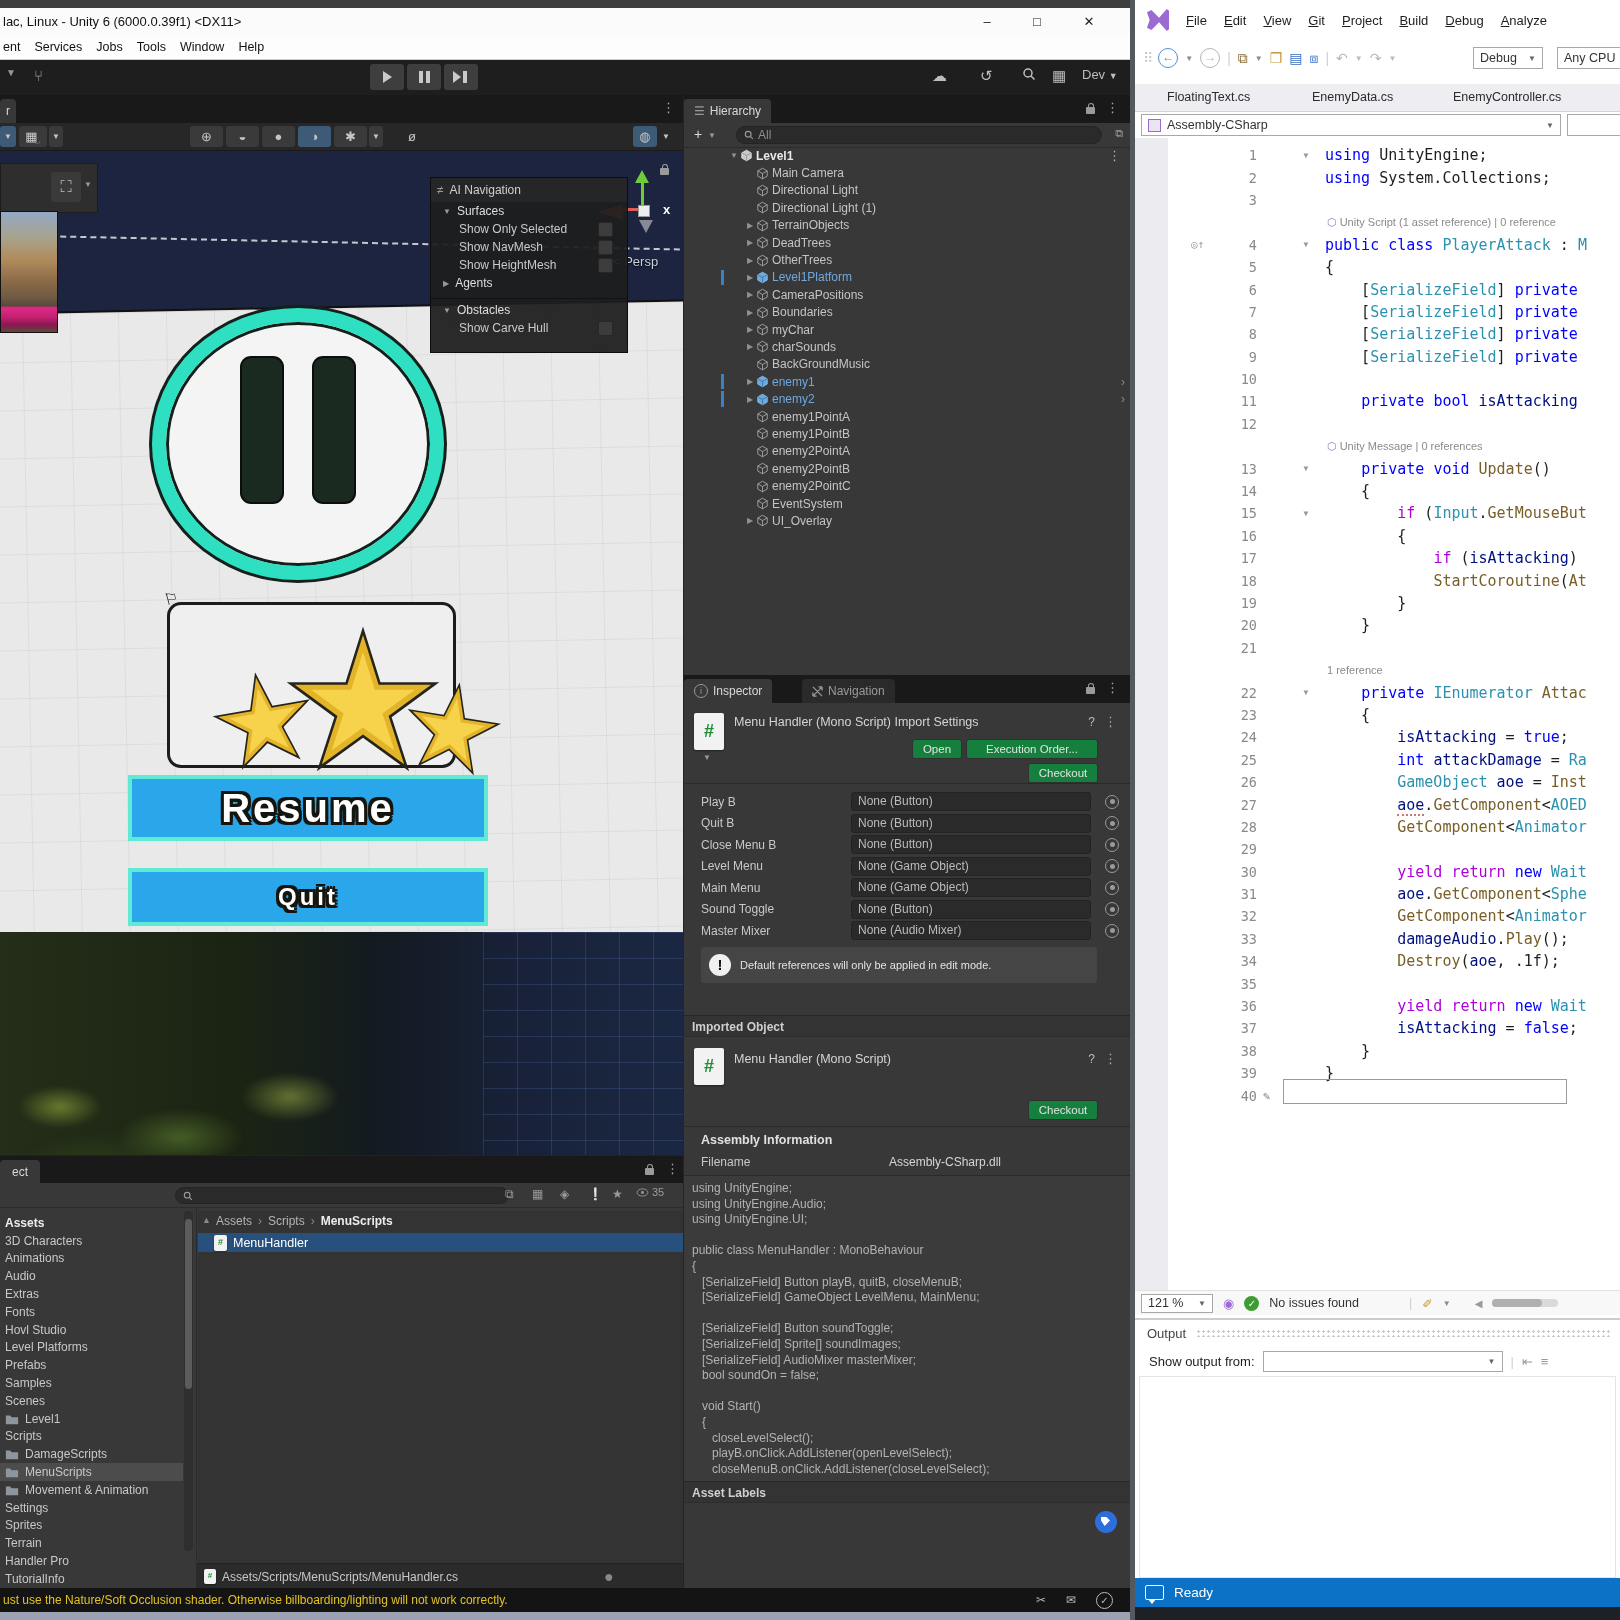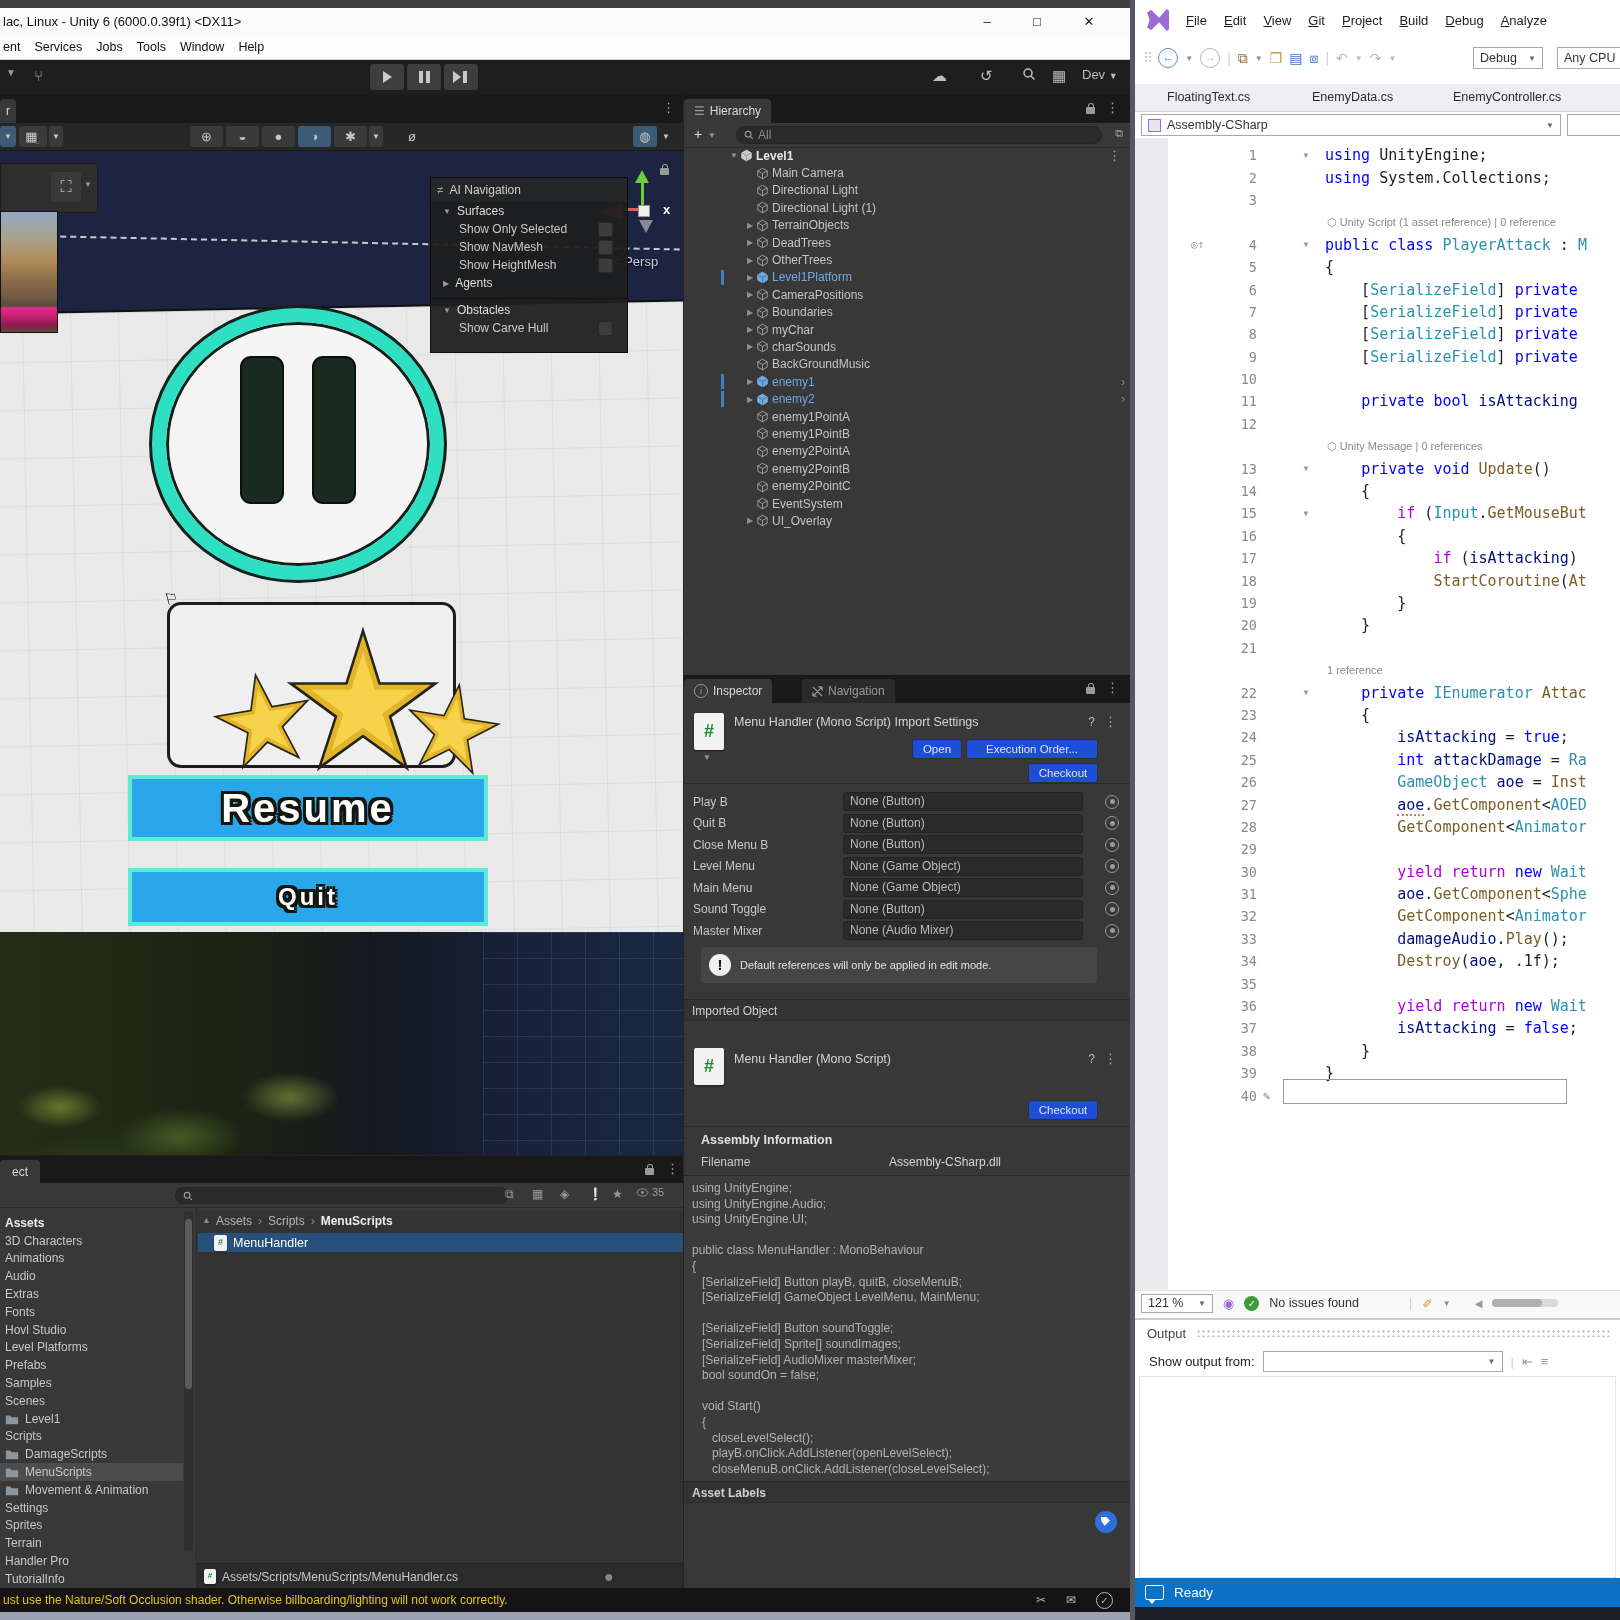--- a/index.html
+++ b/index.html
@@ -14,21 +14,21 @@
   .playbtn{position:absolute;top:4px;width:34px;height:26px;background:#3e3e3e;border-radius:3px;display:flex;align-items:center;justify-content:center;}
   .tri{width:0;height:0;border-left:9px solid #c9c9c9;border-top:6px solid transparent;border-bottom:6px solid transparent;}
   .pbar{width:4px;height:12px;background:#c9c9c9;margin:0 1.5px;}
   .uticon{position:absolute;top:7px;color:#bdbdbd;font-size:15px;}
   
   .ptabbar{position:absolute;left:0;top:0;width:100%;height:28px;background:#191919;}
   .ptab{position:absolute;top:4px;height:24px;background:#383838;border-radius:4px 4px 0 0;color:#d8d8d8;font-size:12px;line-height:24px;padding:0 10px;display:flex;gap:5px;align-items:center;}
   .ptab.inactive{background:#2a2a2a;color:#9a9a9a;}
   .dots{color:#aaa;font-size:13px;}
   .ubox{background:#2a2a2a;border:1px solid #232323;border-radius:3px;color:#bbb;font-size:12px;}
-  .ubtn{background:#1d4ed8;border-radius:3px;color:#e2e2e2;font-size:11.5px;text-align:center;border:1px solid #303030;}
+  .ubtn{background:#15803d;border-radius:3px;color:#e2e2e2;font-size:11.5px;text-align:center;border:1px solid #303030;}
   .pagehash{background:#f2f2f2;border-radius:2px;position:relative;box-shadow:0 1px 2px #0006;}
   .pagehash span{position:absolute;left:0;right:0;text-align:center;color:#1d8e33;font-weight:bold;}
   
   #scene{position:absolute;left:0;top:95px;width:683px;height:1060px;background:#1c2440;overflow:hidden;}
   .s-tool{position:absolute;left:0;top:28px;width:100%;height:27px;background:#272727;border-bottom:1px solid #1a1a1a;}
   .sbtn{position:absolute;top:3px;height:21px;background:#3a3a3a;border-radius:3px;color:#c5c5c5;font-size:13px;display:flex;align-items:center;justify-content:center;}
   .sbtn.on{background:#3d5a77;}
   .s-view{position:absolute;left:0;top:55px;width:683px;height:1005px;overflow:hidden;}
   .whitepanel{position:absolute;left:-20px;top:158px;width:725px;height:640px;background:#e9e9e9;transform:rotate(-1.1deg);box-shadow:0 -2px 0 #111;
     background-image:linear-gradient(rgba(0,0,0,.05) 1px,transparent 1px),linear-gradient(90deg,rgba(0,0,0,.05) 1px,transparent 1px);background-size:48px 48px;}
@@ -64,21 +64,21 @@
   .searchpill{position:absolute;background:#2a2a2a;border:1px solid #242424;border-radius:9px;color:#8e8e8e;font-size:12px;display:flex;align-items:center;gap:4px;padding:0 7px;}
   .hrow{position:relative;height:17.4px;display:flex;align-items:center;font-size:12px;color:#c4c4c4;}
   .hrow .arr{width:12px;text-align:center;color:#909090;font-size:8px;flex:none;}
   .hrow .ic{width:16px;flex:none;display:flex;align-items:center;}
   .hrow.blue{color:#6fa8e0;}
   .hbar{position:absolute;left:37px;top:1px;bottom:1px;width:2.5px;background:#3b82c4;}
   .hchev{position:absolute;right:6px;color:#8a8a8a;font-size:12px;}
   
   #insp{position:absolute;left:683px;top:675px;width:447px;height:913px;background:#383838;border-left:1px solid #242424;}
   .irow{display:flex;align-items:center;height:21.5px;position:relative;}
-  .irow .lbl{width:150px;padding-left:9px;font-size:12px;color:#c8c8c8;flex:none;}
+  .irow .lbl{width:150px;padding-left:17px;font-size:12px;color:#c8c8c8;flex:none;}
   .irow .val{width:232px;height:17px;line-height:17px;padding-left:6px;}
   .targ{position:absolute;right:12px;width:12px;height:12px;border:1.5px solid #9a9a9a;border-radius:50%;}
   .targ:after{content:"";position:absolute;left:3.5px;top:3.5px;width:5px;height:5px;border-radius:50%;background:#9a9a9a;}
   .sechdr{position:absolute;left:0;width:100%;height:22px;background:#333333;border-top:1px solid #282828;border-bottom:1px solid #2d2d2d;color:#cfcfcf;font-size:12px;line-height:22px;padding-left:8px;box-sizing:border-box;font-weight:bold;}
   .warnbox{position:absolute;left:17px;width:396px;height:36px;background:#454545;border-radius:3px;display:flex;align-items:center;gap:9px;padding-left:8px;box-sizing:border-box;}
   .warnc{width:22px;height:22px;border-radius:50%;background:#f0f0f0;color:#111;font-weight:bold;text-align:center;line-height:22px;font-size:15px;flex:none;}
   #insp pre{margin:0;font-family:"Liberation Sans",sans-serif;font-size:12px;line-height:15.6px;color:#b2b2b2;white-space:pre;}
   .tagic{position:absolute;width:22px;height:22px;border-radius:50%;background:#2e6edb;}
   .tagic:after{content:"";position:absolute;left:6px;top:6px;width:9px;height:9px;background:#fff;clip-path:polygon(0 0,60% 0,100% 40%,40% 100%,0 40%);}
   
@@ -627,21 +627,21 @@
             <span class="val ubox">None (Audio Mixer)</span>
             <span class="targ"></span>
           </div>
         </div>
 
       <div class="warnbox" style="top:272px">
         <div class="warnc">!</div>
         <span style="color:#e2e2e2;font-size:11px">Default references will only be applied in edit mode.</span>
       </div>
 
-      <div class="sechdr" style="top:324px;font-weight:normal">Imported Object</div>
+      <div class="sechdr" style="top:340px;font-weight:bold">Imported Object</div>
 
       <div style="position:absolute;left:0;top:363px;width:100%;height:88px;border-bottom:1px solid #2a2a2a">
         <div class="pagehash" style="left:10px;top:10px;width:30px;height:37px;position:absolute">
             <span style="top:8px;font-size:18px">#</span>
           </div>
         <span style="position:absolute;left:50px;top:14px;color:#d4d4d4;font-size:12.5px">Menu Handler (Mono Script)</span>
         <span style="position:absolute;right:36px;top:14px;color:#bbb;font-size:12px">?</span>
         <span class="dots" style="position:absolute;right:14px;top:13px">⋮</span>
         <div class="ubtn" style="position:absolute;left:344px;top:62px;width:68px;height:18px;line-height:18px">Checkout</div>
       </div>

